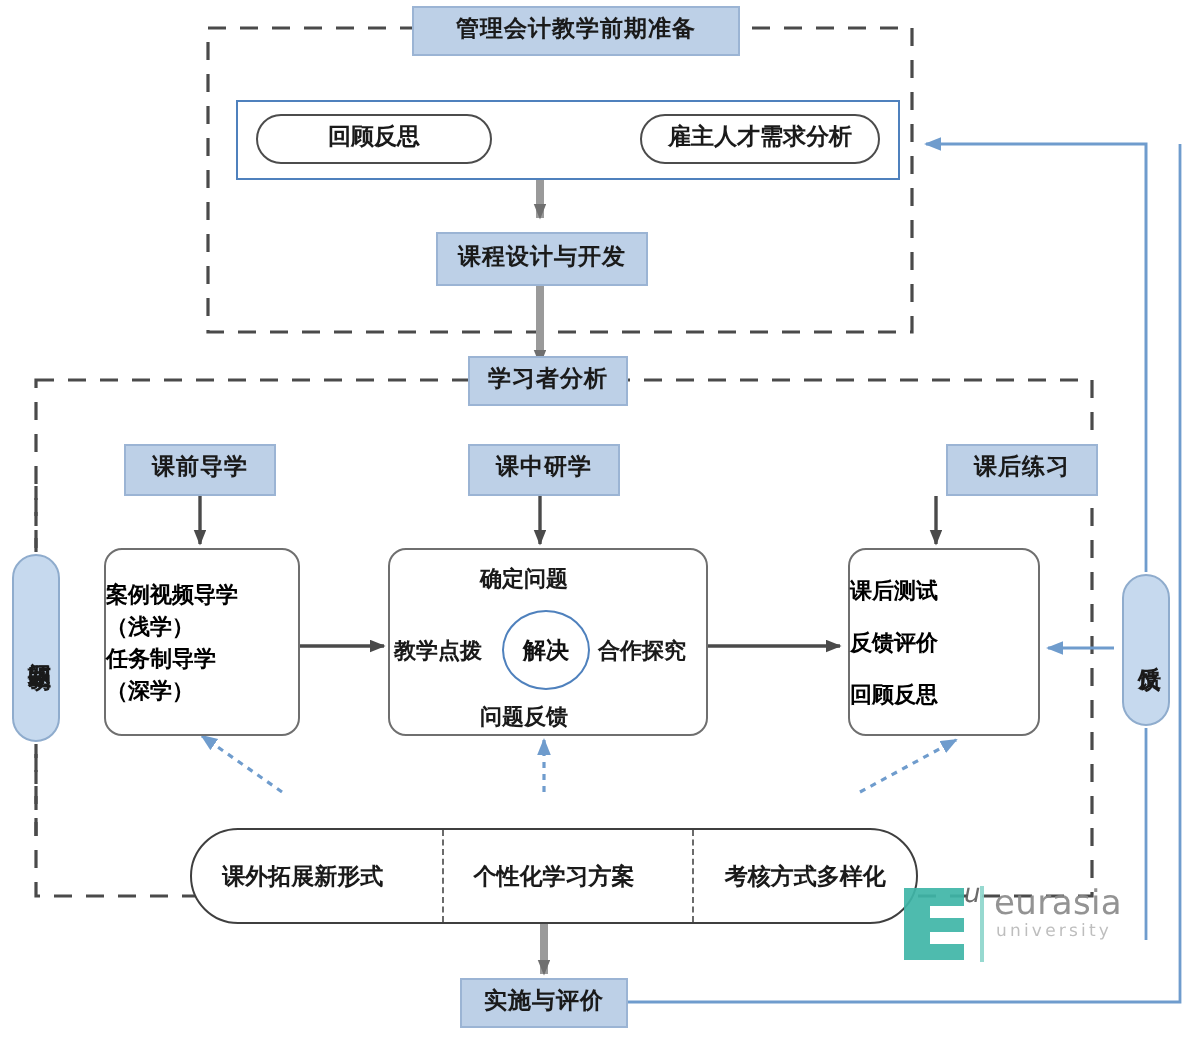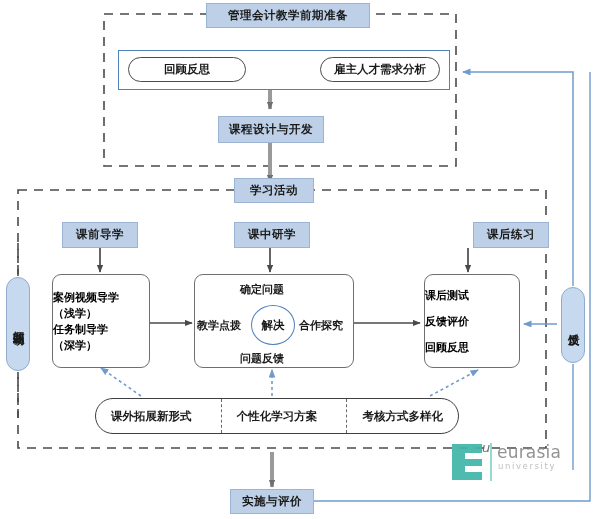--- a/index.html
+++ b/index.html
@@ -223,21 +223,21 @@
   <div class="node blue-box" style="left:206px;top:3px;width:164px;height:25px;">管理会计教学前期准备</div>
 
   <div class="blue-outline" style="position:absolute;left:118px;top:50px;width:330px;height:38px;"></div>
 
   <div class="node pill" style="left:128px;top:57px;width:118px;height:25px;">回顾反思</div>
 
   <div class="node pill" style="left:320px;top:57px;width:120px;height:25px;">雇主人才需求分析</div>
 
   <div class="node blue-box" style="left:218px;top:116px;width:106px;height:27px;">课程设计与开发</div>
 
-  <div class="node blue-box" style="left:234px;top:178px;width:80px;height:25px;">学习活动</div>
+  <div class="node blue-box" style="left:234px;top:178px;width:80px;height:25px;">学习者分析</div>
 
   <div class="node blue-box" style="left:234px;top:222px;width:76px;height:26px;">课中研学</div>
 
   <div class="node blue-box" style="left:62px;top:222px;width:76px;height:26px;">课前导学</div>
 
   <div class="node blue-box" style="left:431px;top:222px;width:76px;height:26px;margin-left:42px;">课后练习</div>
 
   <div class="round-box" style="position:absolute;left:52px;top:274px;width:96px;height:92px;">
     <div class="stack" style="width:100%;height:100%;">
       <span>案例视频导学</span>
@@ -264,21 +264,21 @@
       <span>课后测试</span>
       <span>反馈评价</span>
       <span>回顾反思</span>
     </div>
   </div>
 
   <div class="node vpill" style="left:6px;top:277px;width:24px;height:94px;">问题驱动</div>
 
   <div class="node vpill" style="left:561px;top:287px;width:24px;height:76px;">反馈</div>
 
-  <div class="ext-bar" style="left:95px;top:398px;width:364px;height:36px;gap:14px;">
+  <div class="ext-bar" style="left:95px;top:414px;width:364px;height:48px;gap:14px;">
     <div class="ext-cell">课外拓展新形式</div>
     <div class="ext-cell">个性化学习方案</div>
     <div class="ext-cell">考核方式多样化</div>
   </div>
 
   <div class="node blue-box" style="left:230px;top:489px;width:84px;height:25px;">实施与评价</div>
 
   <div id="watermark">
     <div class="wm-e"></div>
     <div class="wm-bar"></div>

